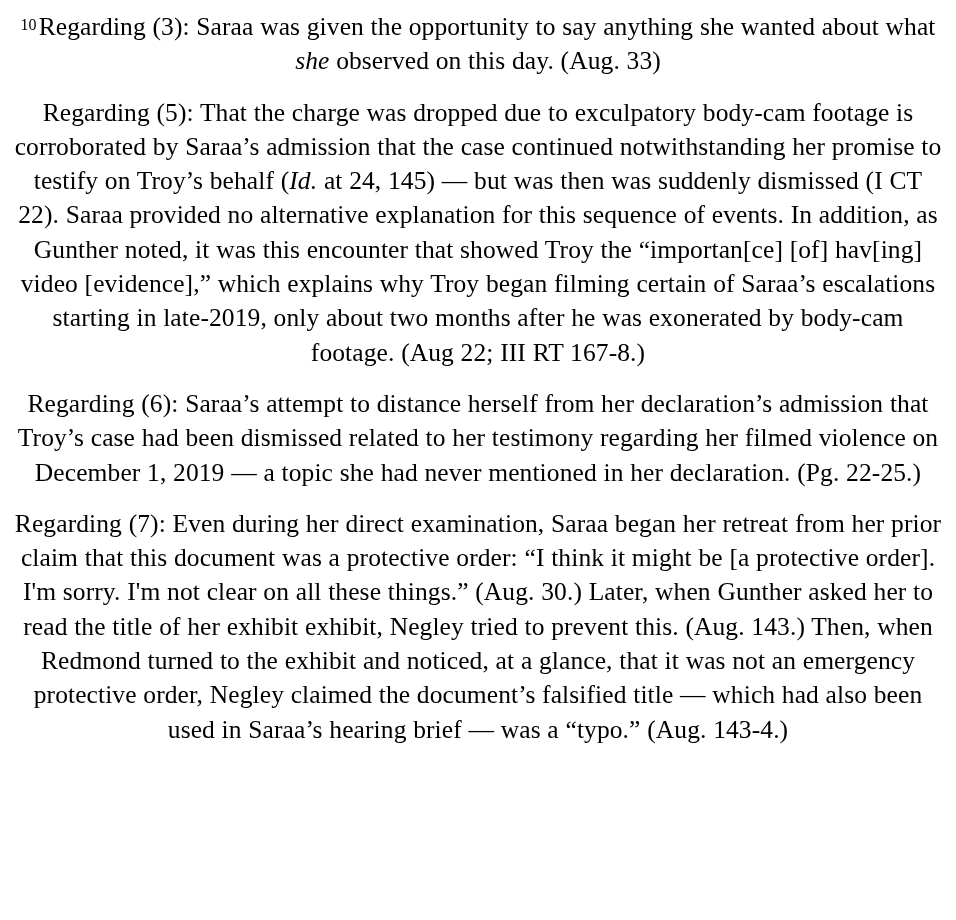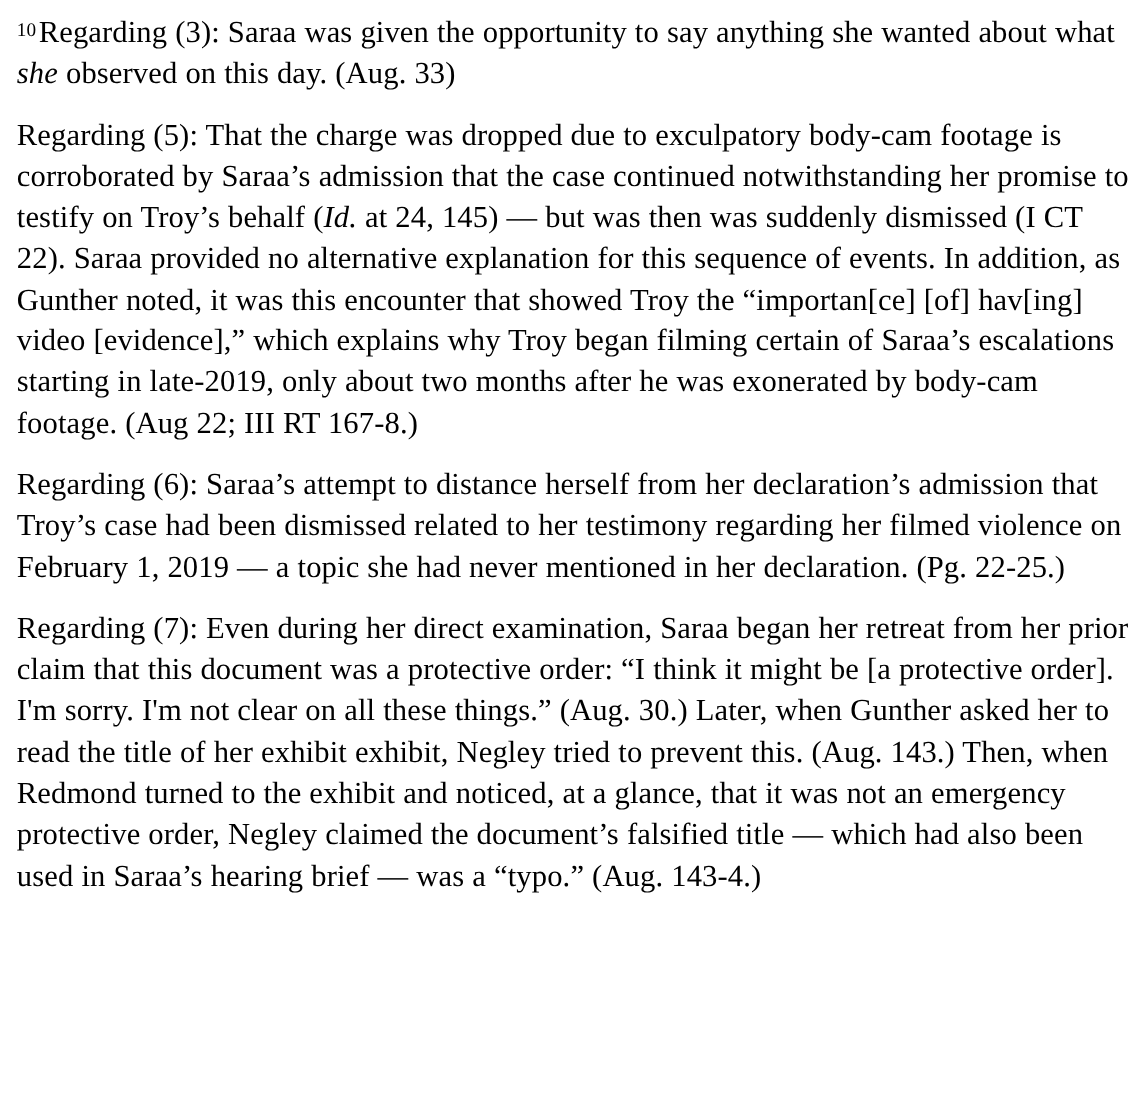--- a/index.html
+++ b/index.html
@@ -17,21 +17,21 @@
   .page {
     width: 956px;
     height: 920px;
     box-sizing: border-box;
     padding: 10px 14px 0 14px;
     background: #ffffff;
   }
   .para {
     font-size: 25.5px;
     line-height: 1.345;
-    text-align: left;
+    text-align: center;
     margin: 0 0 17px 0;
     letter-spacing: 0.1px;
     word-spacing: 0.2px;
   }
   .para:last-child {
     margin-bottom: 18px;
   }
   .fn-marker {
     font-size: 16px;
     vertical-align: 5px;
@@ -43,17 +43,17 @@
 </style>
 </head>
 <body>
 
 <div class="page">
 
   <p class="para"><span class="fn-marker">10</span><span>Regarding (3): Saraa was given the opportunity to say anything she wanted about what </span><span class="it">she</span><span> observed on this day. (Aug. 33)</span></p>
 
   <p class="para"><span>Regarding (5): That the charge was dropped due to exculpatory body-cam footage is corroborated by Saraa’s admission that the case continued notwithstanding her promise to testify on Troy’s behalf (</span><span class="it">Id.</span><span> at 24, 145) — but was then was suddenly dismissed (I CT 22). Saraa provided no alternative explanation for this sequence of events. In addition, as Gunther noted, it was this encounter that showed Troy the “importan[ce] [of] hav[ing] video [evidence],” which explains why Troy began filming certain of Saraa’s escalations starting in late-2019, only about two months after he was exonerated by body-cam footage. (Aug 22; III RT 167-8.)</span></p>
 
-  <p class="para"><span>Regarding (6): Saraa’s attempt to distance herself from her declaration’s admission that Troy’s case had been dismissed related to her testimony regarding her filmed violence on February 1, 2019 — a topic she had never mentioned in her declaration. (Pg. 22-25.)</span><span class="it"></span><span></span></p>
+  <p class="para"><span>Regarding (6): Saraa’s attempt to distance herself from her declaration’s admission that Troy’s case had been dismissed related to her testimony regarding her filmed violence on December 1, 2019 — a topic she had never mentioned in her declaration. (Pg. 22-25.)</span><span class="it"></span><span></span></p>
 
   <p class="para"><span>Regarding (7): Even during her direct examination, Saraa began her retreat from her prior claim that this document was a protective order: “I think it might be [a protective order]. I'm sorry. I'm not clear on all these things.” (Aug. 30.) Later, when Gunther asked her to read the title of her exhibit exhibit, Negley tried to prevent this. (Aug. 143.) Then, when Redmond turned to the exhibit and noticed, at a glance, that it was not an emergency protective order, Negley claimed the document’s falsified title — which had also been used in Saraa’s hearing brief — was a “typo.” (Aug. 143-4.)</span><span class="it"></span><span></span></p>
 
 </div>
 
 </body></html>

